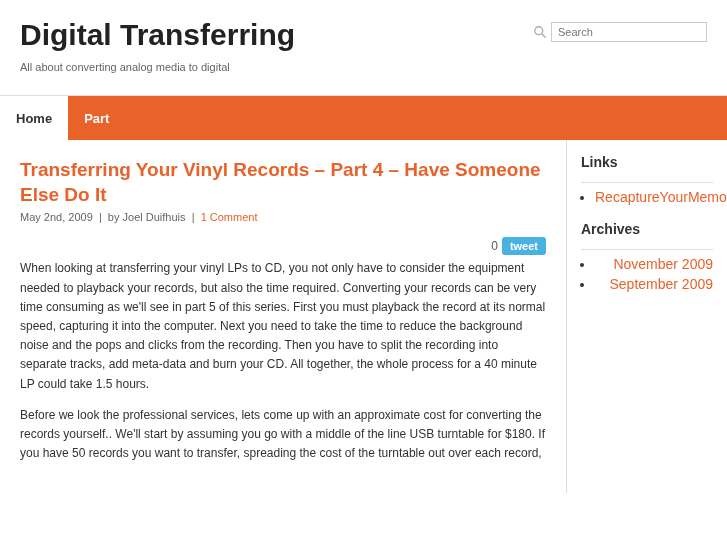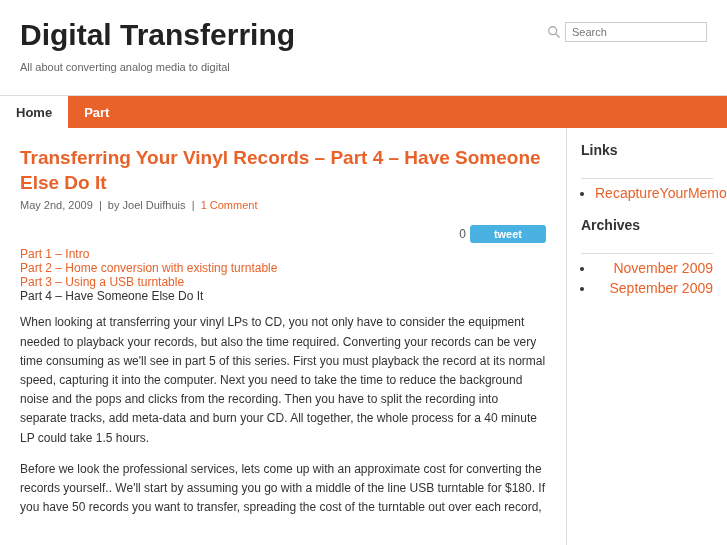--- a/index.html
+++ b/index.html
@@ -33,33 +33,33 @@
       margin-top: 4px;
     }
     #search-icon-svg {
       width: 14px; height: 14px;
       margin-right: 4px;
     }
     #search-input {
       border: 1px solid #ccc;
       padding: 3px 6px;
       font-size: 11px;
-      width: 142px;
+      width: 156px;
       color: #999;
       outline: none;
       font-family: Arial, sans-serif;
     }
 
     
     #nav-bar {
       background: #e8622a;
       padding: 0;
       display: flex;
       align-items: stretch;
-      height: 32px;
+      height: 44px;
     }
     .nav-item {
       display: flex;
       align-items: center;
       padding: 0 16px;
       font-family: Arial, sans-serif;
       font-size: 13px;
       font-weight: bold;
       color: #fff;
       cursor: pointer;
@@ -119,21 +119,21 @@
       margin-right: 4px;
       font-family: Arial, sans-serif;
     }
     #tweet-btn {
       background: #4ab2e3;
       color: #fff;
       font-size: 11px;
       font-weight: bold;
       font-family: Arial, sans-serif;
       border: none;
-      padding: 3px 24px;
+      padding: 3px 8px;
       border-radius: 3px;
       cursor: pointer;
     }
 
     
     .nav-links-list {
       margin-bottom: 10px;
       font-family: Arial, sans-serif;
       font-size: 12px;
     }
@@ -158,21 +158,21 @@
     .sidebar-section {
       margin-bottom: 16px;
     }
     .sidebar-heading {
       font-family: Arial, sans-serif;
       font-size: 14px;
       font-weight: bold;
       color: #333;
       margin-bottom: 6px;
       border-bottom: 1px solid #ddd;
-      padding-bottom: 20px;
+      padding-bottom: 12px;
     }
     .sidebar-list {
       list-style: disc;
       padding-left: 14px;
     }
     .sidebar-list li {
       font-size: 14px;
       margin-bottom: 4px;
       font-family: Arial, sans-serif;
       text-align: right;
@@ -214,26 +214,20 @@
       <span>May 2nd, 2009</span>
       &nbsp;|&nbsp; by <span>Joel Duifhuis</span>
       &nbsp;|&nbsp; <a>1 Comment</a>
     </div>
 
     <div id="share-row">
       <span id="tweet-count">0</span>
       <button id="tweet-btn">tweet</button>
     </div>
 
-    <div class="nav-links-list">
-      <a>Part 1 – Intro</a><br>
-      <a>Part 2 – Home conversion with existing turntable</a><br>
-      <a>Part 3 – Using a USB turntable</a><br>
-      <span class="current-part">Part 4 – Have Someone Else Do It</span>
-    </div>
 
     <div class="post-body">
       <p>When looking at transferring your vinyl LPs to CD, you not only have to consider the equipment needed to playback your records, but also the time required. Converting your records can be very time consuming as we'll see in part 5 of this series. First you must playback the record at its normal speed, capturing it into the computer. Next you need to take the time to reduce the background noise and the pops and clicks from the recording. Then you have to split the recording into separate tracks, add meta-data and burn your CD. All together, the whole process for a 40 minute LP could take 1.5 hours.</p>
       <p>Before we look the professional services, lets come up with an approximate cost for converting the records yourself.. We'll start by assuming you go with a middle of the line USB turntable for $180. If you have 50 records you want to transfer, spreading the cost of the turntable out over each record,</p>
     </div>
 
   </div>
 
   <div id="sidebar">
 

